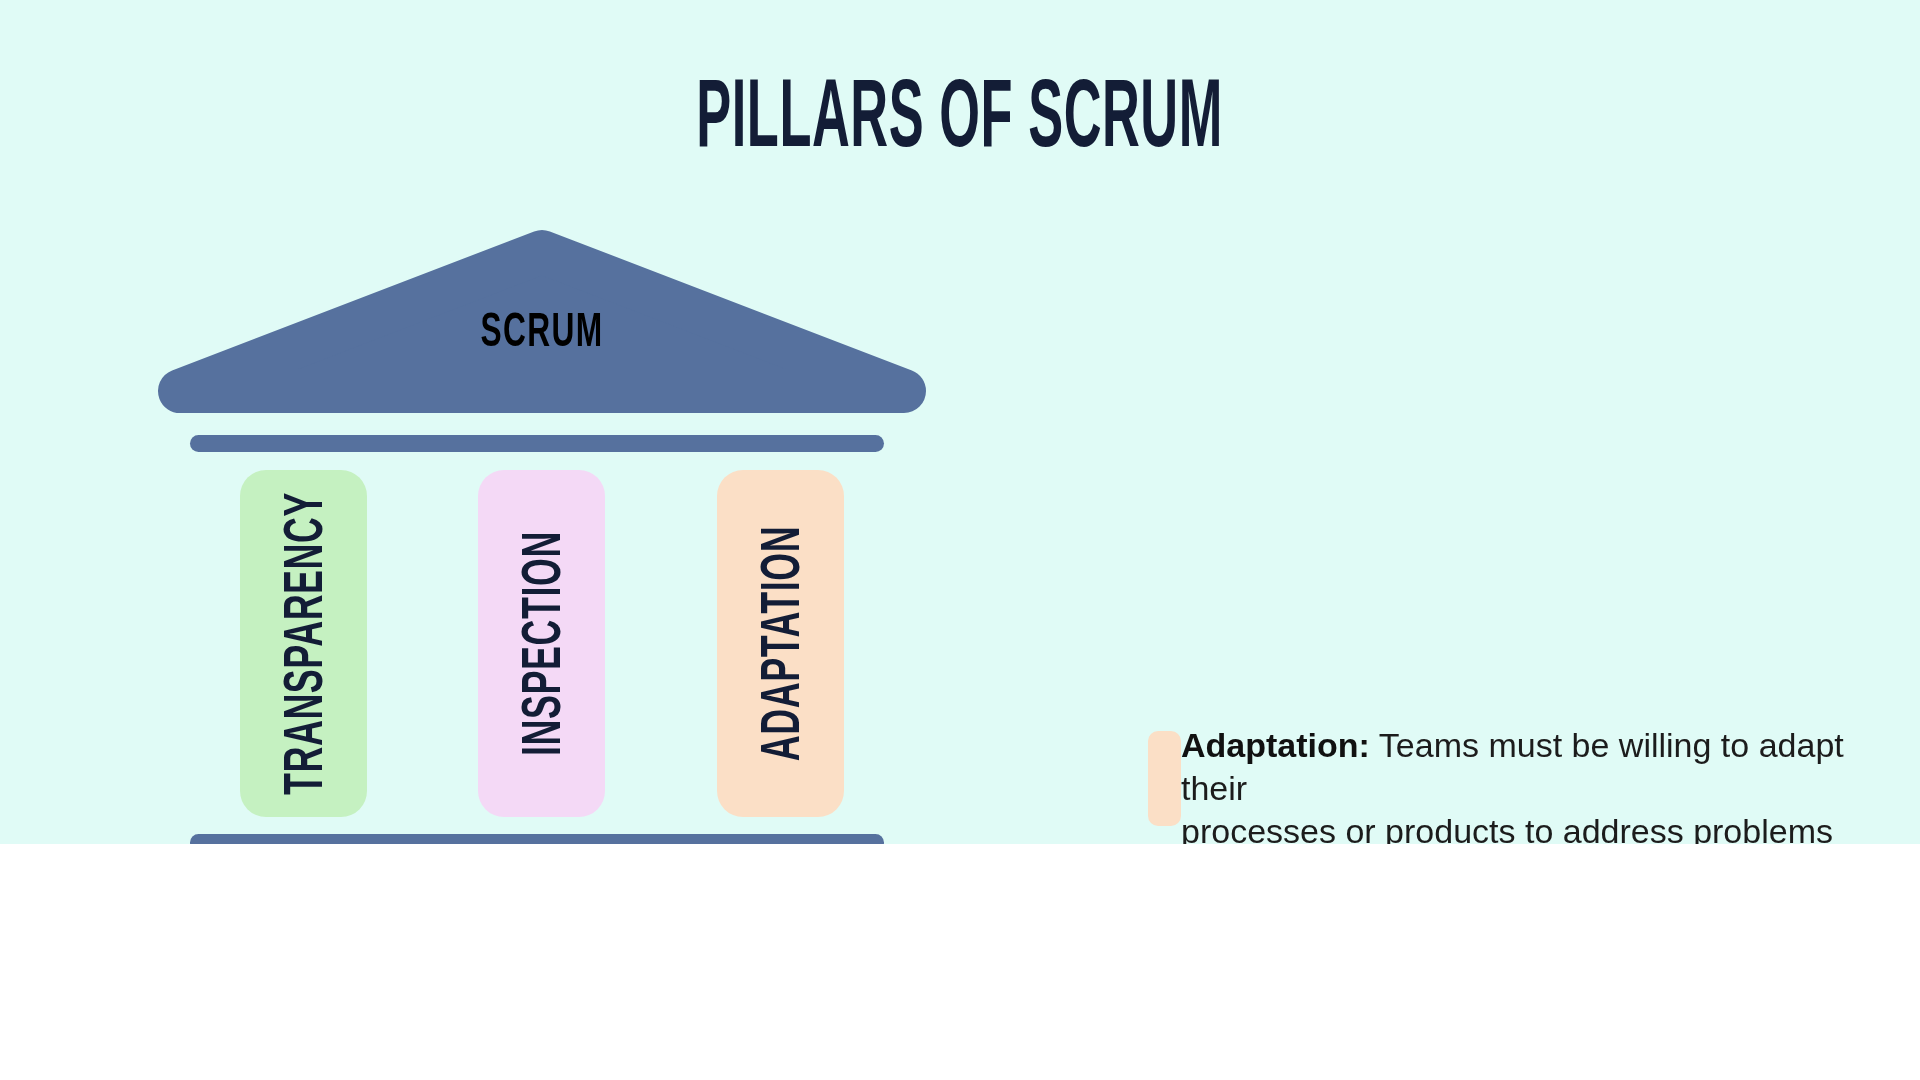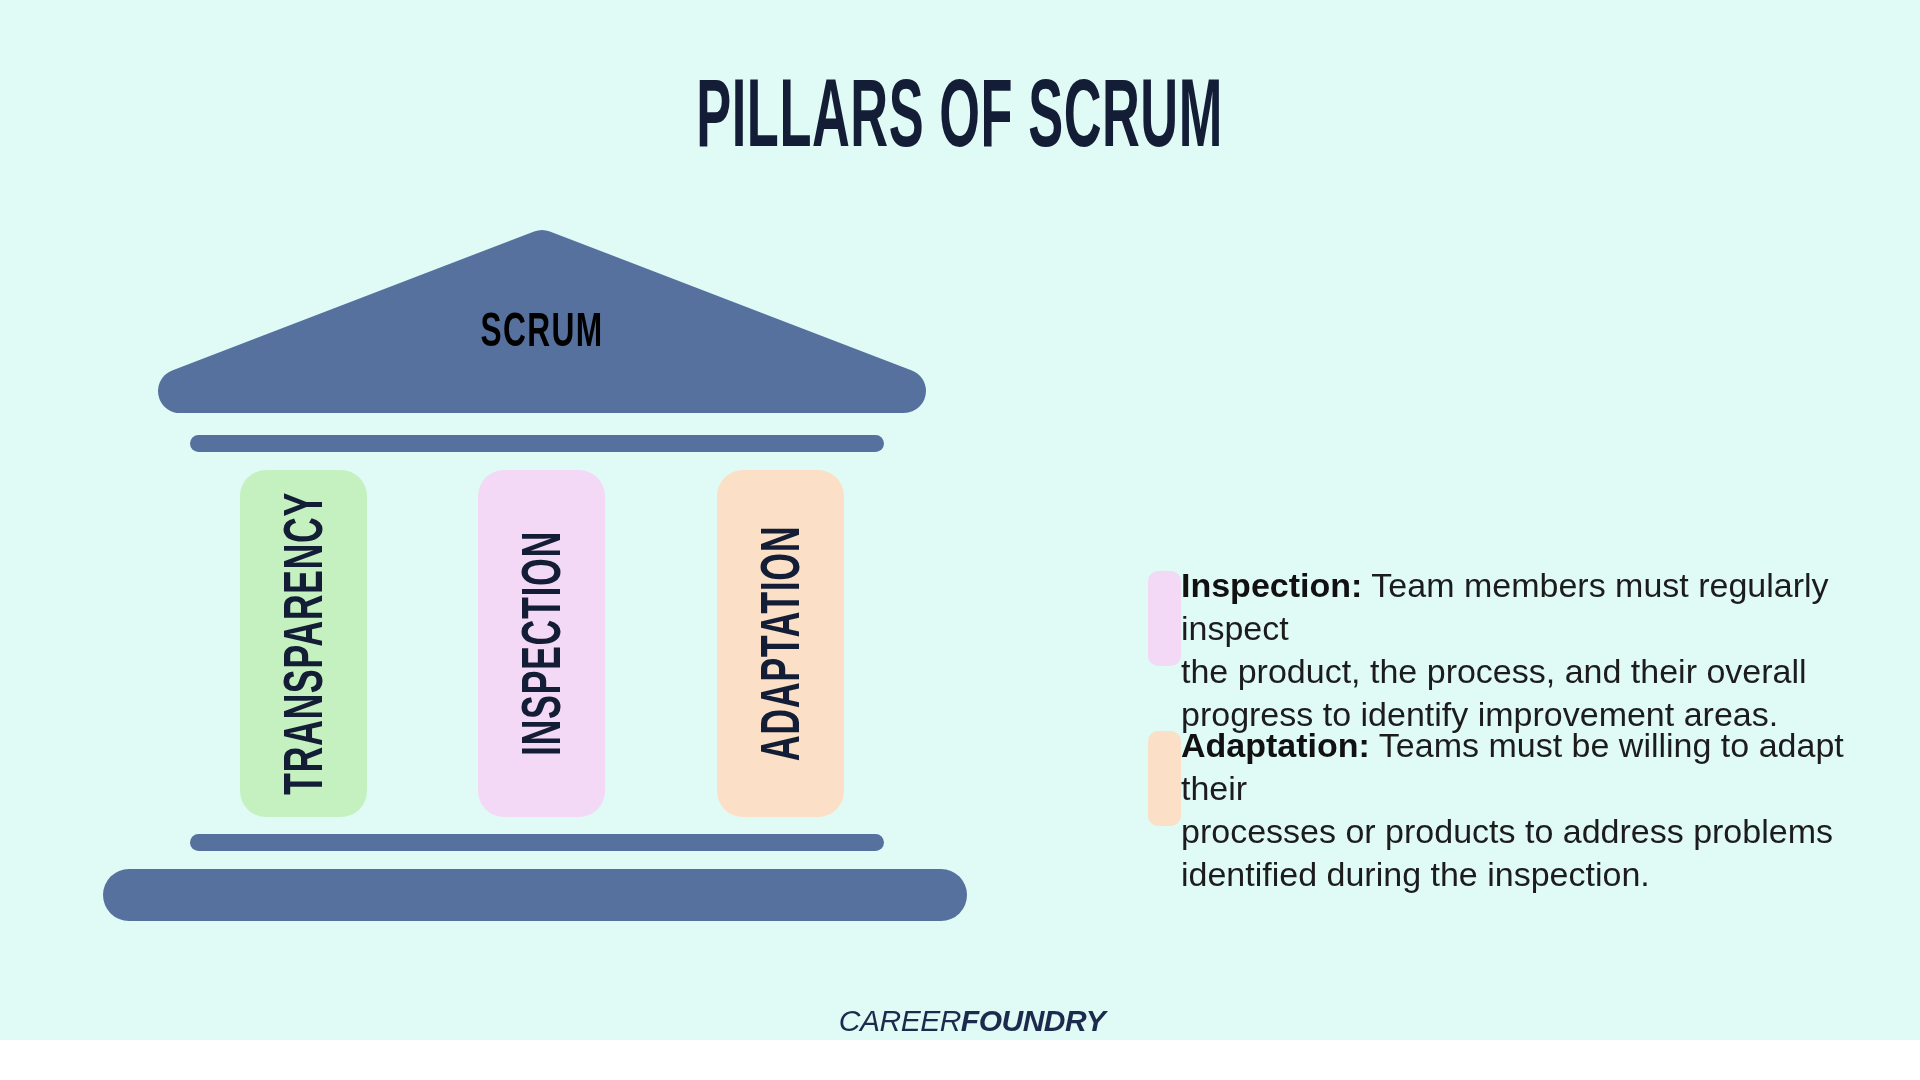--- a/index.html
+++ b/index.html
@@ -1,17 +1,17 @@
 <!DOCTYPE html>
 <html><head>
 <meta charset="utf-8">
 <style>
   html,body{margin:0;padding:0;}
   .stage{
-    position:relative;width:1920px;height:1040px;overflow:hidden;
+    position:relative;width:1920px;height:844px;overflow:hidden;
     background:#e0fbf6;
     font-family:"Liberation Sans","DejaVu Sans",sans-serif;
   }
   
   .title{
     position:absolute;top:64px;left:0;right:0;text-align:center;
     color:#131d36;font-weight:700;font-size:97px;line-height:1;
     white-space:nowrap;
   }
   .title .squeeze{display:inline-block;transform:scaleX(0.54);transform-origin:50% 50%;letter-spacing:1px;}
@@ -80,28 +80,20 @@
     <span class="pillar-label">TRANSPARENCY</span>
   </div>
   <div class="pillar p2" style="background-color: rgb(244, 217, 246);">
     <span class="pillar-label">INSPECTION</span>
   </div>
   <div class="pillar p3" style="background-color: rgb(251, 223, 198);">
     <span class="pillar-label">ADAPTATION</span>
   </div>
 
 
-  <div class="legend-item l2">
-    <div class="swatch" style="background-color: rgb(244, 217, 246);"></div>
-    <p class="legend-text" style="margin:0;">
-      <strong>Inspection:</strong><span class="body">Team members must regularly inspect
-the product, the process, and their overall
-progress to identify improvement areas.</span>
-    </p>
-  </div>
 
   <div class="legend-item l3">
     <div class="swatch" style="background-color: rgb(251, 223, 198);"></div>
     <p class="legend-text" style="margin:0;">
       <strong>Adaptation:</strong><span class="body">Teams must be willing to adapt their
 processes or products to address problems
 identified during the inspection.</span>
     </p>
   </div>
 

